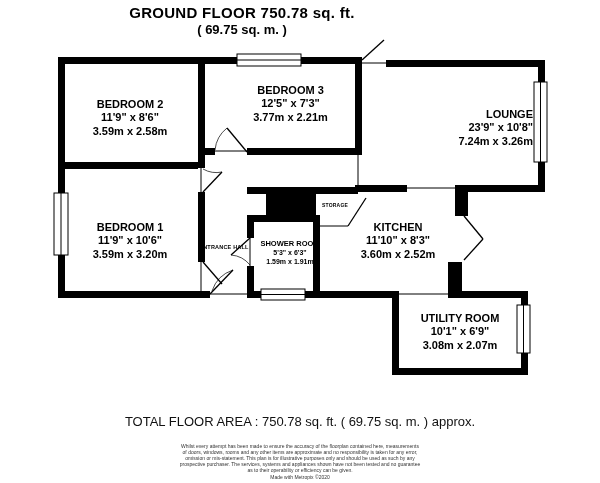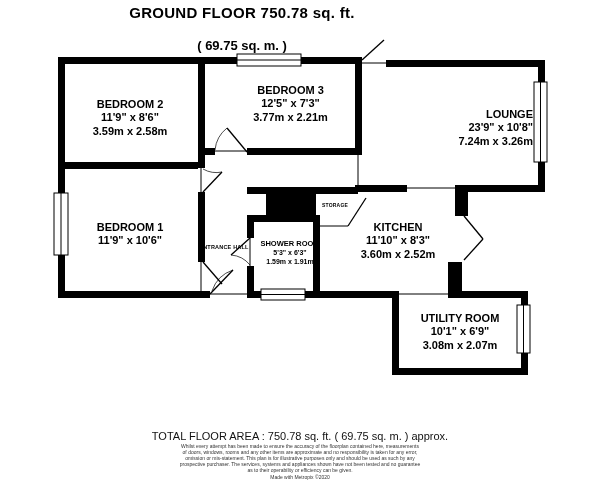--- a/index.html
+++ b/index.html
@@ -2,30 +2,30 @@
 <html><head>
 <meta charset="utf-8">
 <style>
   html,body{margin:0;padding:0;background:#ffffff;}
   #canvas{
     position:relative;width:600px;height:483px;background:#ffffff;overflow:hidden;
     font-family:"Liberation Sans", sans-serif;color:#000;
   }
   .title-block{position:absolute;top:4px;left:0;width:484px;text-align:center;}
   .title-line1{font-size:15px;font-weight:bold;letter-spacing:.3px;}
-  .title-line2{font-size:13px;font-weight:bold;margin-top:17px;}
+  .title-line2{font-size:13px;font-weight:bold;margin-top:1px;}
   svg.plan{position:absolute;left:0;top:0;}
   .room-label{position:absolute;text-align:center;line-height:1.22;}
   .room-name{font-size:11px;font-weight:bold;}
   .room-dims{font-size:11px;font-weight:bold;}
   .small-label .room-name{font-size:7.5px;}
   .small-label .room-dims{font-size:7px;line-height:1.3;}
   .tiny-label{position:absolute;font-size:5.5px;font-weight:bold;text-align:center;letter-spacing:.2px;}
   .footer{position:absolute;left:0;width:600px;text-align:center;}
-  .footer-total{top:430px;font-size:11px;color:#111;}
+  .footer-total{top:414px;font-size:13px;color:#111;}
   .footer-disclaimer{top:443px;font-size:5px;line-height:1.22;color:#333;}
 </style>
 </head>
 <body>
 
 <div id="canvas">
 
   <div class="title-block">
     <div class="title-line1">GROUND FLOOR 750.78 sq. ft.</div>
     <div class="title-line2">( 69.75 sq. m. )</div>
@@ -123,20 +123,21 @@
 
   <div class="room-label" style="left:373px;top:108px;width:160px;text-align:right;">
     <div class="room-name">LOUNGE</div>
     <div class="room-dims">23'9" x 10'8"</div>
     <div class="room-dims">7.24m x 3.26m</div>
   </div>
 
   <div class="room-label" style="left:55px;top:221px;width:150px;">
     <div class="room-name">BEDROOM 1</div>
     <div class="room-dims">11'9" x 10'6"</div>
+    <div class="room-dims">3.59m x 3.20m</div>
   </div>
 
   <div class="room-label" style="left:323px;top:221px;width:150px;">
     <div class="room-name">KITCHEN</div>
     <div class="room-dims">11'10" x 8'3"</div>
     <div class="room-dims">3.60m x 2.52m</div>
   </div>
 
   <div class="room-label" style="left:390px;top:312px;width:140px;">
     <div class="room-name">UTILITY ROOM</div>

